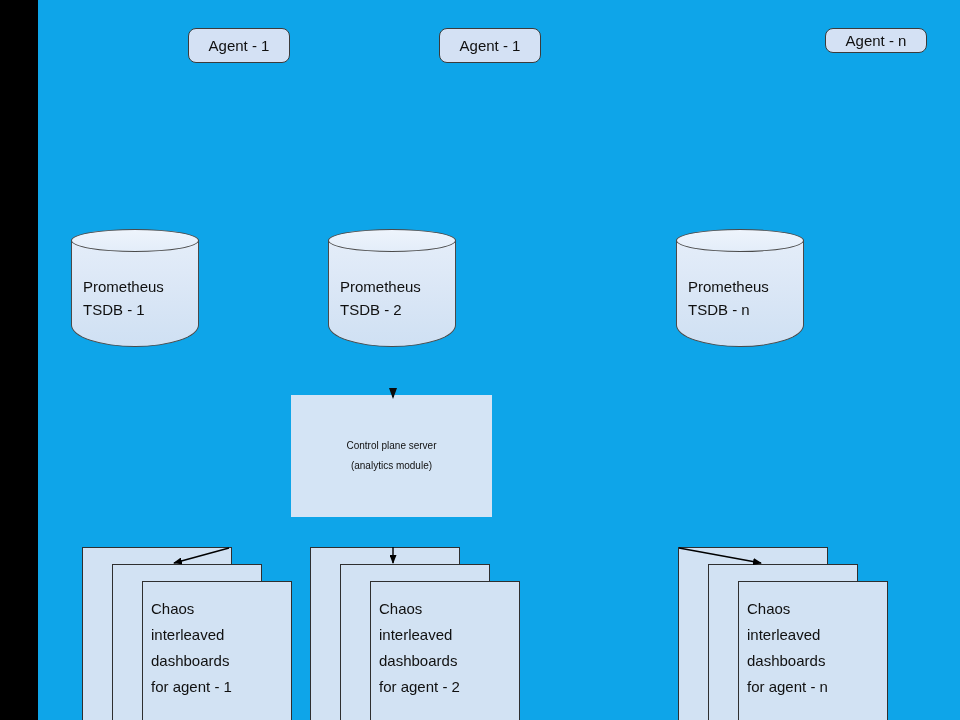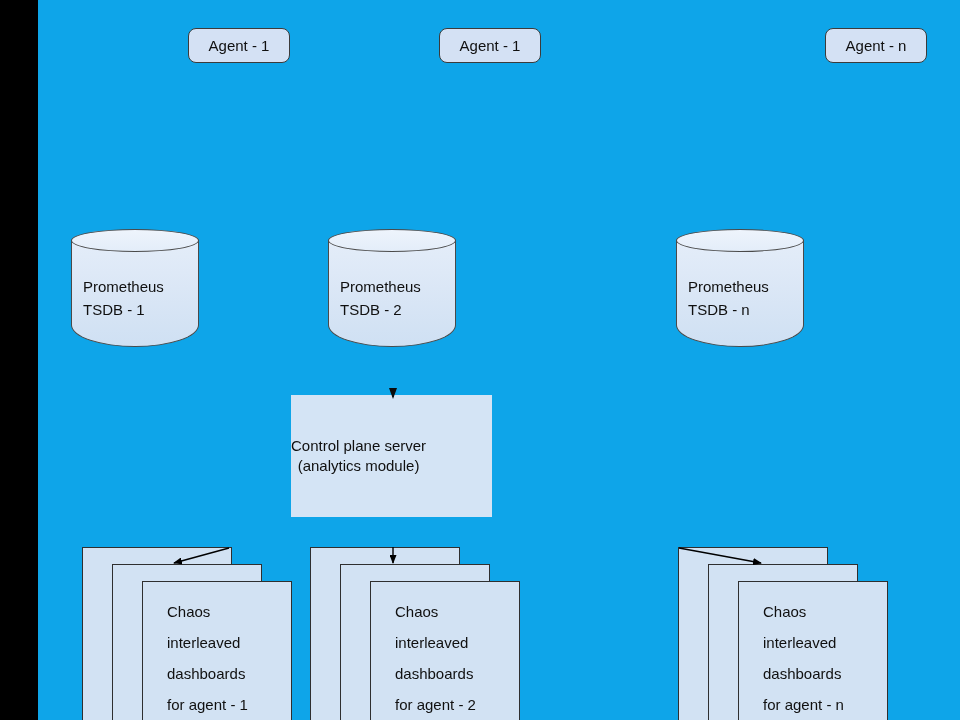--- a/index.html
+++ b/index.html
@@ -76,48 +76,49 @@
     line-height: 23px;
     white-space: pre-line;
   }
 
   
   .server-box {
     position: absolute;
     background: #d4e4f5;
     display: flex;
     align-items: center;
+    justify-content: center;
     text-align: center;
     color: #101010;
-    font-size: 15px;
+    font-size: 10px;
     line-height: 20px;
     white-space: pre-line;
     box-sizing: border-box;
   }
 
   
   .stack {
     position: absolute;
   }
   .card {
     position: absolute;
     background: #d2e2f3;
     border: 1px solid #2f2f2f;
     box-sizing: border-box;
   }
   .card-front {
     background: #d2e2f3;
   }
   .card-text {
     position: absolute;
-    left: 24px;
+    left: 8px;
     top: 14px;
     color: #101010;
     font-size: 15px;
-    line-height: 31px;
+    line-height: 26px;
     white-space: pre-line;
   }
 
   
   .arrow-svg {
     position: absolute;
     left: 0;
     top: 0;
     width: 960px;
     height: 720px;
@@ -129,21 +130,21 @@
 <body>
 
 <div id="canvas" style="background: #0ea5e9; margin-left: 38px;">
 
   <div class="agent-box" id="agent-0" style="left: 150px; top: 28px; width: 102px; height: 35px;">
     <span>Agent - 1</span>
   </div>
   <div class="agent-box" id="agent-1" style="left: 401px; top: 28px; width: 102px; height: 35px;">
     <span>Agent - 1</span>
   </div>
-  <div class="agent-box" id="agent-2" style="left: 787px; top: 28px; width: 102px; height: 35px;">
+  <div class="agent-box" id="agent-2" style="left: 787px; top: 28px; width: 102px; height: 25px;">
     <span>Agent - n</span>
   </div>
 
   <div class="cyl" id="db-0" style="left: 33px; top: 229px; width: 128px; height: 118px;">
     <div class="cyl-body"></div>
     <div class="cyl-top"></div>
     <div class="cyl-label">Prometheus
 TSDB - 1</div>
   </div>
   <div class="cyl" id="db-1" style="left: 290px; top: 229px; width: 128px; height: 118px;">

